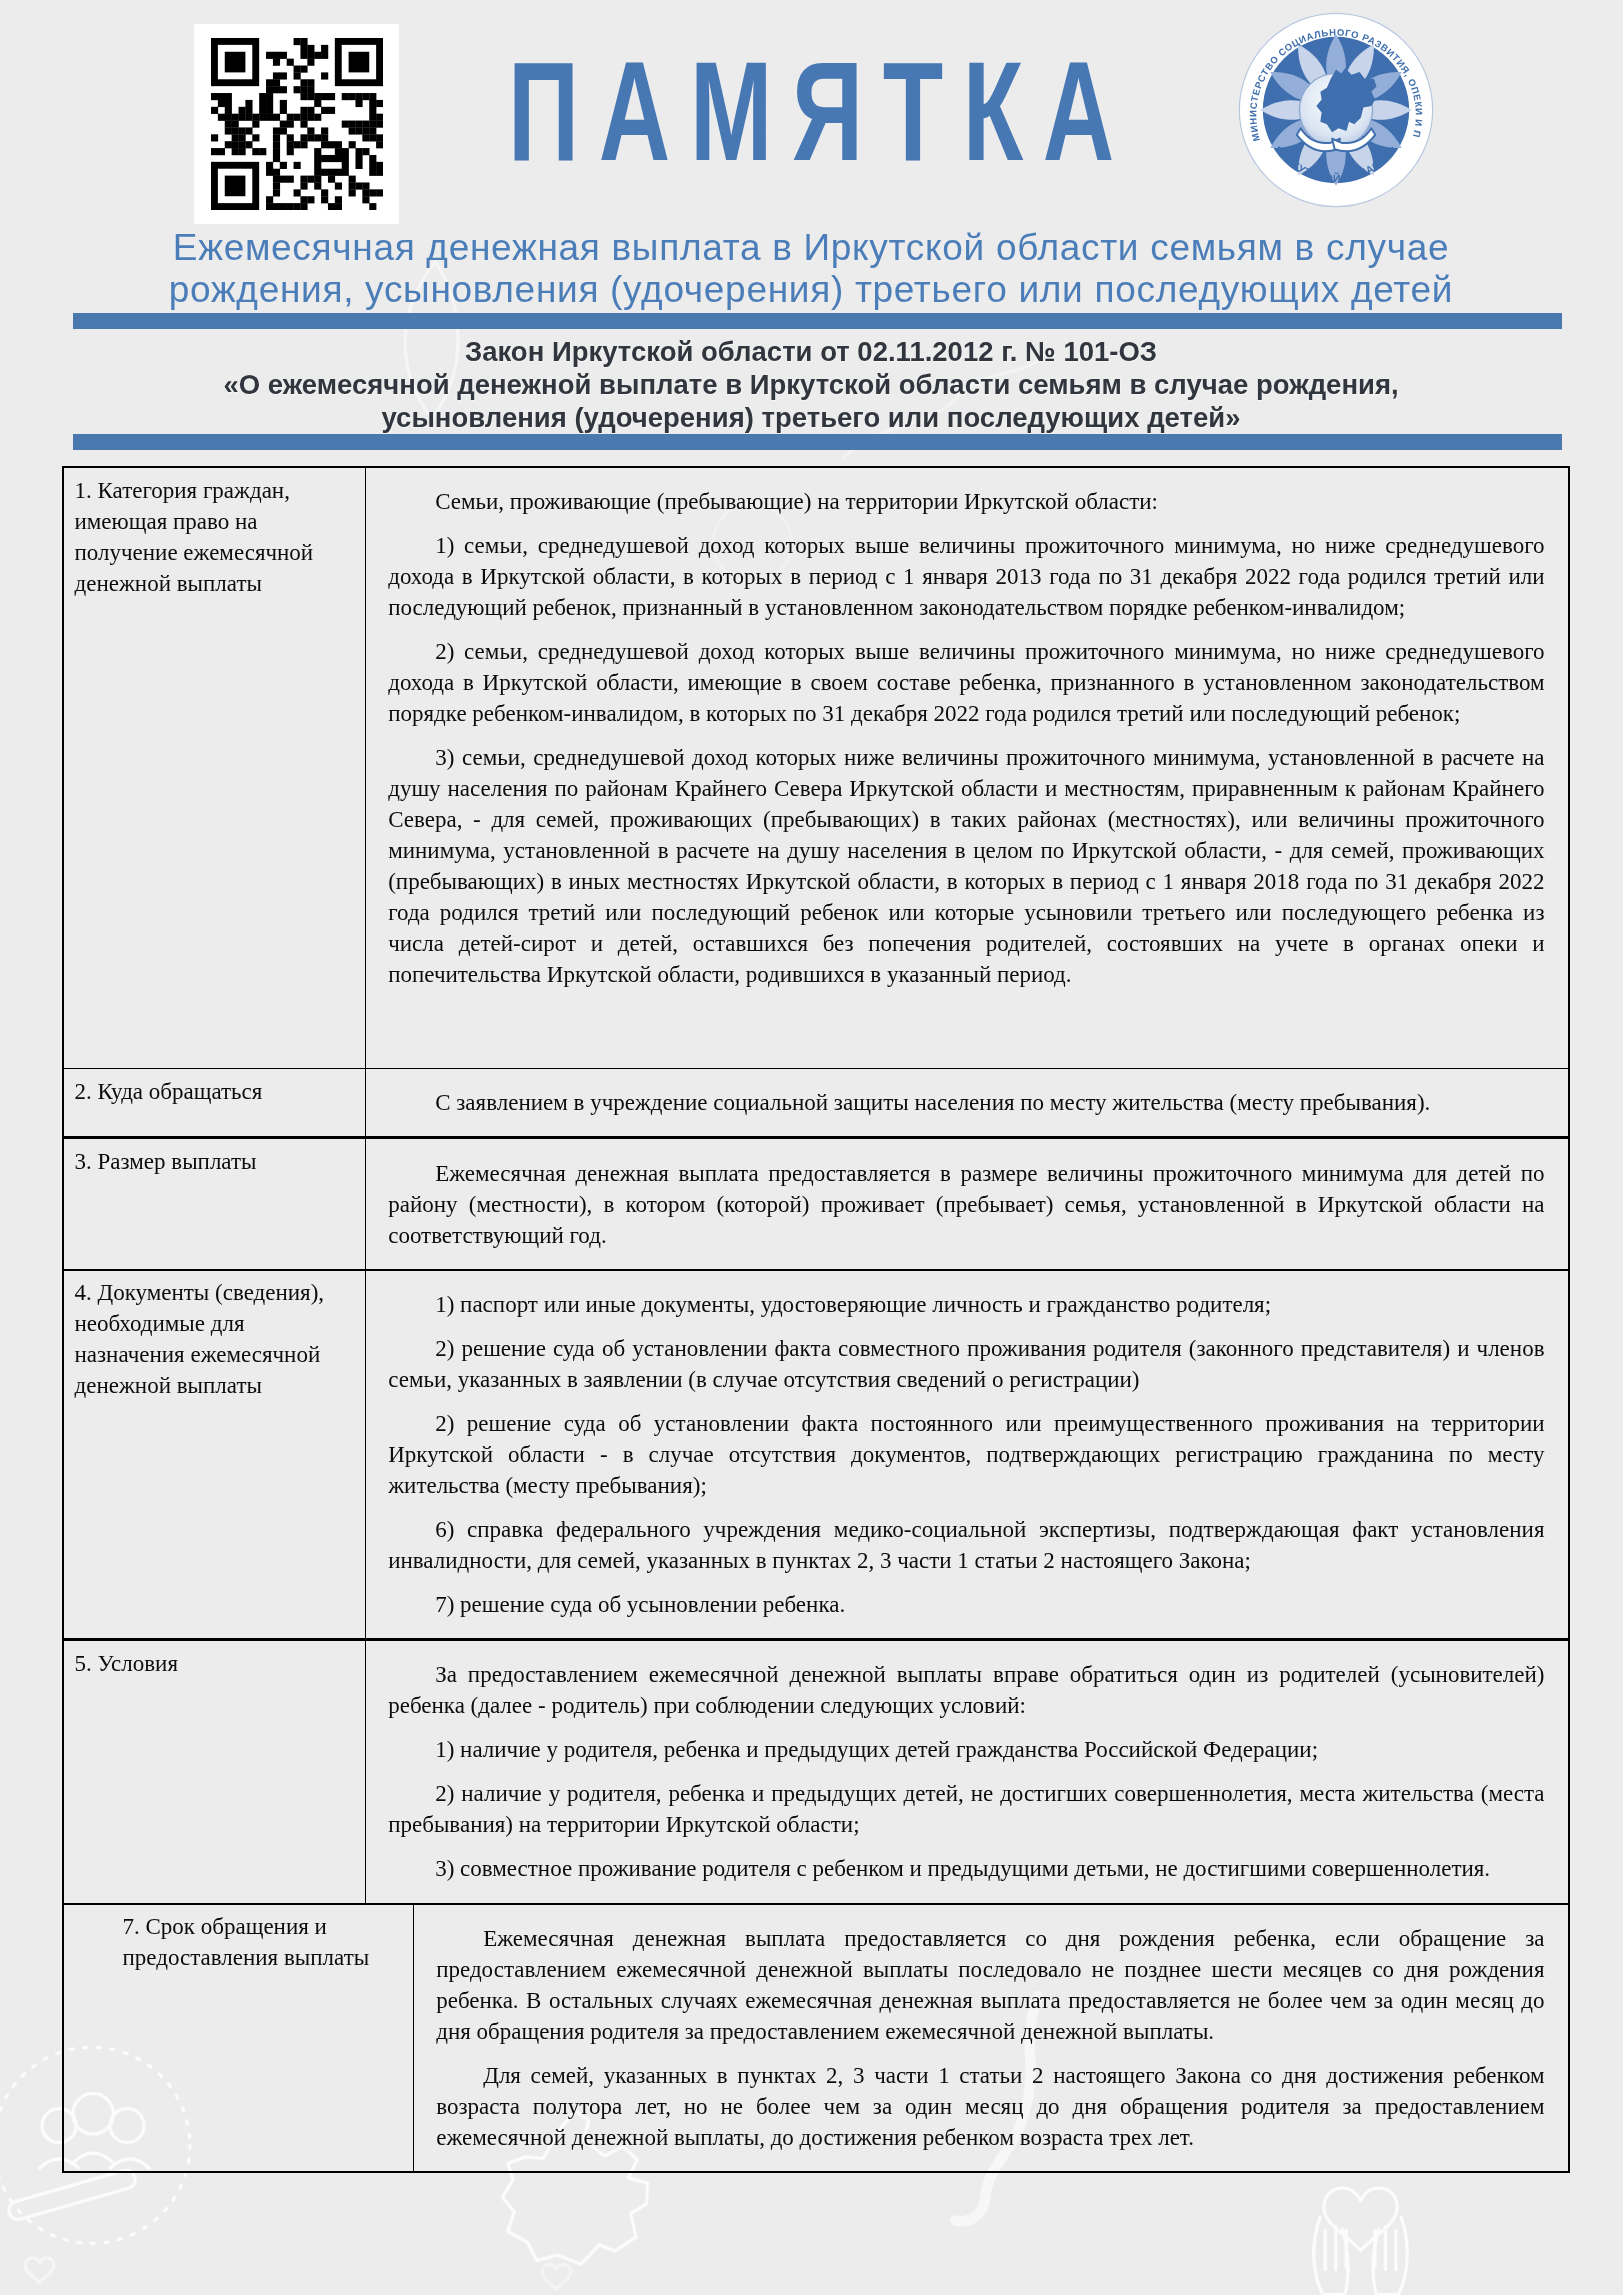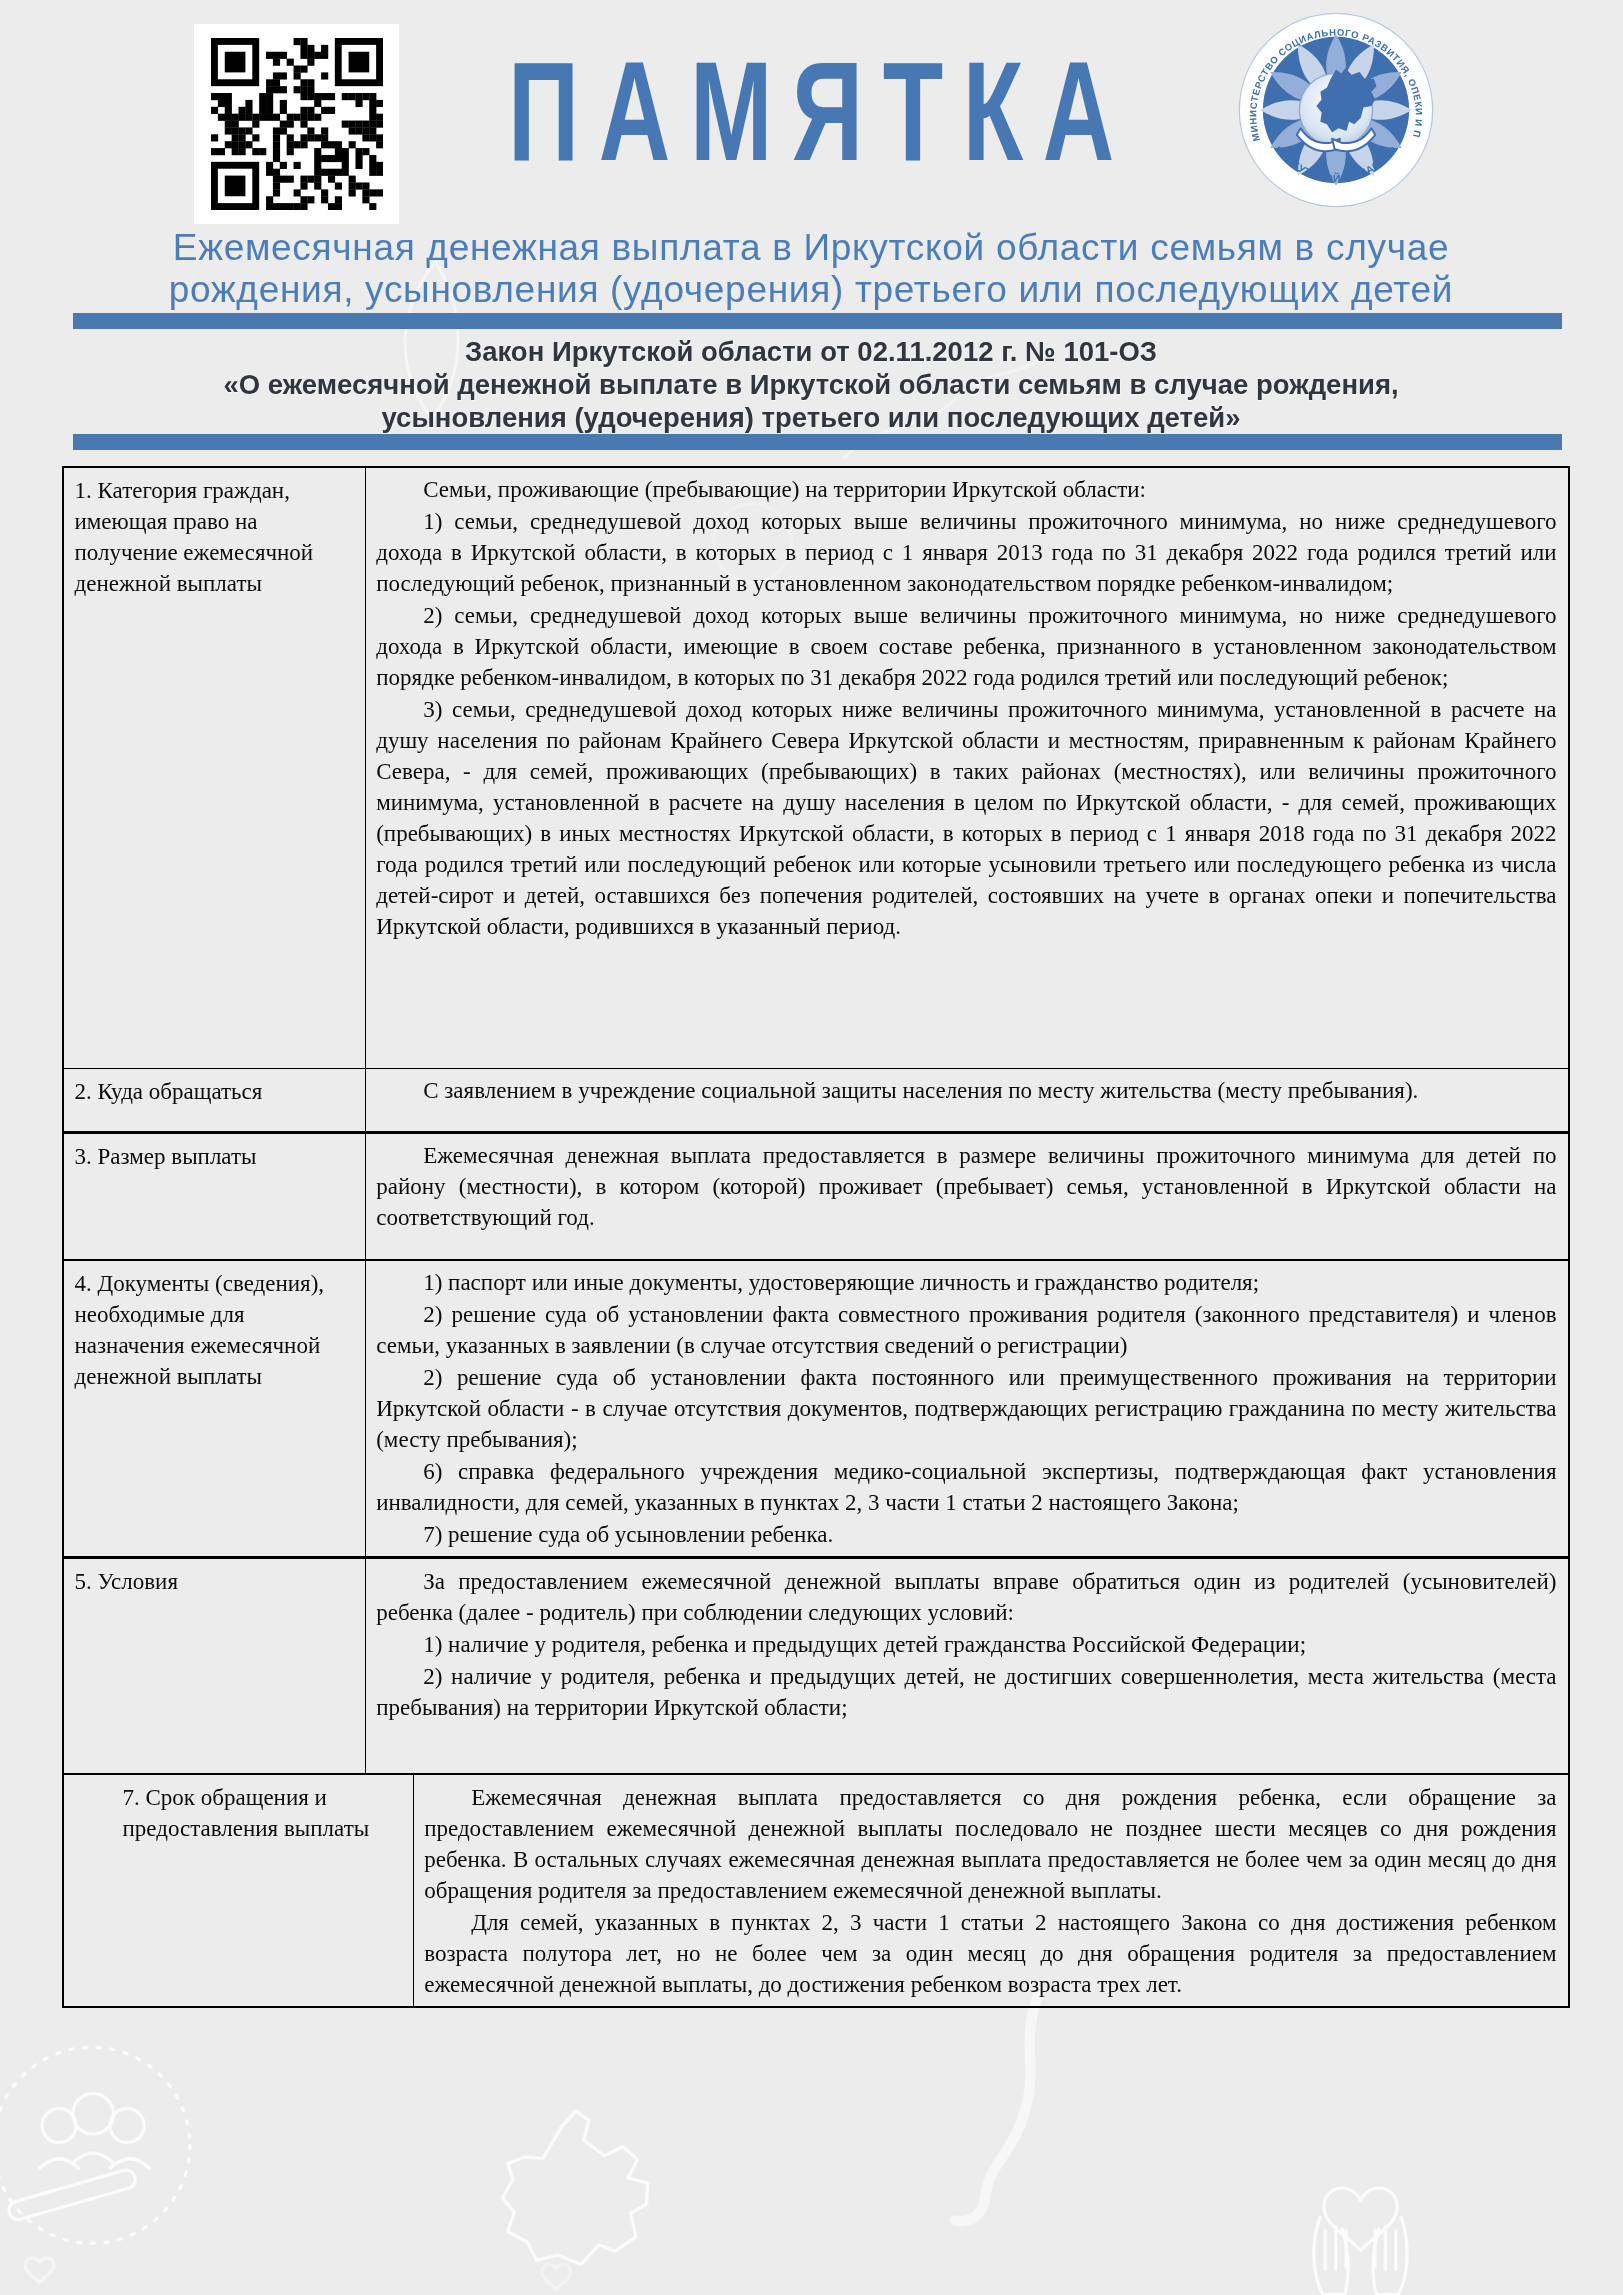--- a/index.html
+++ b/index.html
@@ -61,21 +61,21 @@
     flex:0 0 302px;width:302px;border-right:1.3px solid #000;box-sizing:border-box;
     padding:6.5px 9.2px 6.5px 10.5px;
     font-size:23px;line-height:31px;
   }
   .t-label p{margin:0;}
   .t-cell{
     flex:1 1 auto;box-sizing:border-box;
     padding:5.2px 10.5px 5.2px 9.2px;
     font-size:23px;line-height:31px;
   }
-  .t-cell p{margin:1px;text-indent:47px;text-align:justify;}
+  .t-cell p{margin:13px;text-indent:47px;text-align:justify;}
   .t-row:nth-child(1){min-height:600px;}
   .t-row:nth-child(2){min-height:63px;}
   .t-row:nth-child(3){min-height:128px;}
   .t-row:nth-child(4){min-height:281px;}
   .t-row:nth-child(5){min-height:217px;}
   .t-row:nth-child(6){min-height:220px;padding-left:48px;}
 </style>
 </head>
 <body>
 
@@ -443,20 +443,21 @@
   </div>
 
   <div class="t-row b-thick">
     <div class="t-label">
         <p>5. Условия</p>
       </div>
     <div class="t-cell">
       <p>За предоставлением ежемесячной денежной выплаты вправе обратиться один из родителей (усыновителей) ребенка (далее - родитель) при соблюдении следующих условий:</p>
       <p>1) наличие у родителя, ребенка и предыдущих детей гражданства Российской Федерации;</p>
       <p>2) наличие у родителя, ребенка и предыдущих детей, не достигших совершеннолетия, места жительства (места пребывания) на территории Иркутской области;</p>
+      <p>3) совместное проживание родителя с ребенком и предыдущими детьми, не достигшими совершеннолетия.</p>
     </div>
   </div>
 
   <div class="t-row b-med">
     <div class="t-label">
         <p>7. Срок обращения и предоставления выплаты</p>
       </div>
     <div class="t-cell">
       <p>Ежемесячная денежная выплата предоставляется со дня рождения ребенка, если обращение за предоставлением ежемесячной денежной выплаты последовало не позднее шести месяцев со дня рождения ребенка. В остальных случаях ежемесячная денежная выплата предоставляется не более чем за один месяц до дня обращения родителя за предоставлением ежемесячной денежной выплаты.</p>
       <p>Для семей, указанных в пунктах 2, 3 части 1 статьи 2 настоящего Закона со дня достижения ребенком возраста полутора лет, но не более чем за один месяц до дня обращения родителя за предоставлением ежемесячной денежной выплаты, до достижения ребенком возраста трех лет.</p>

